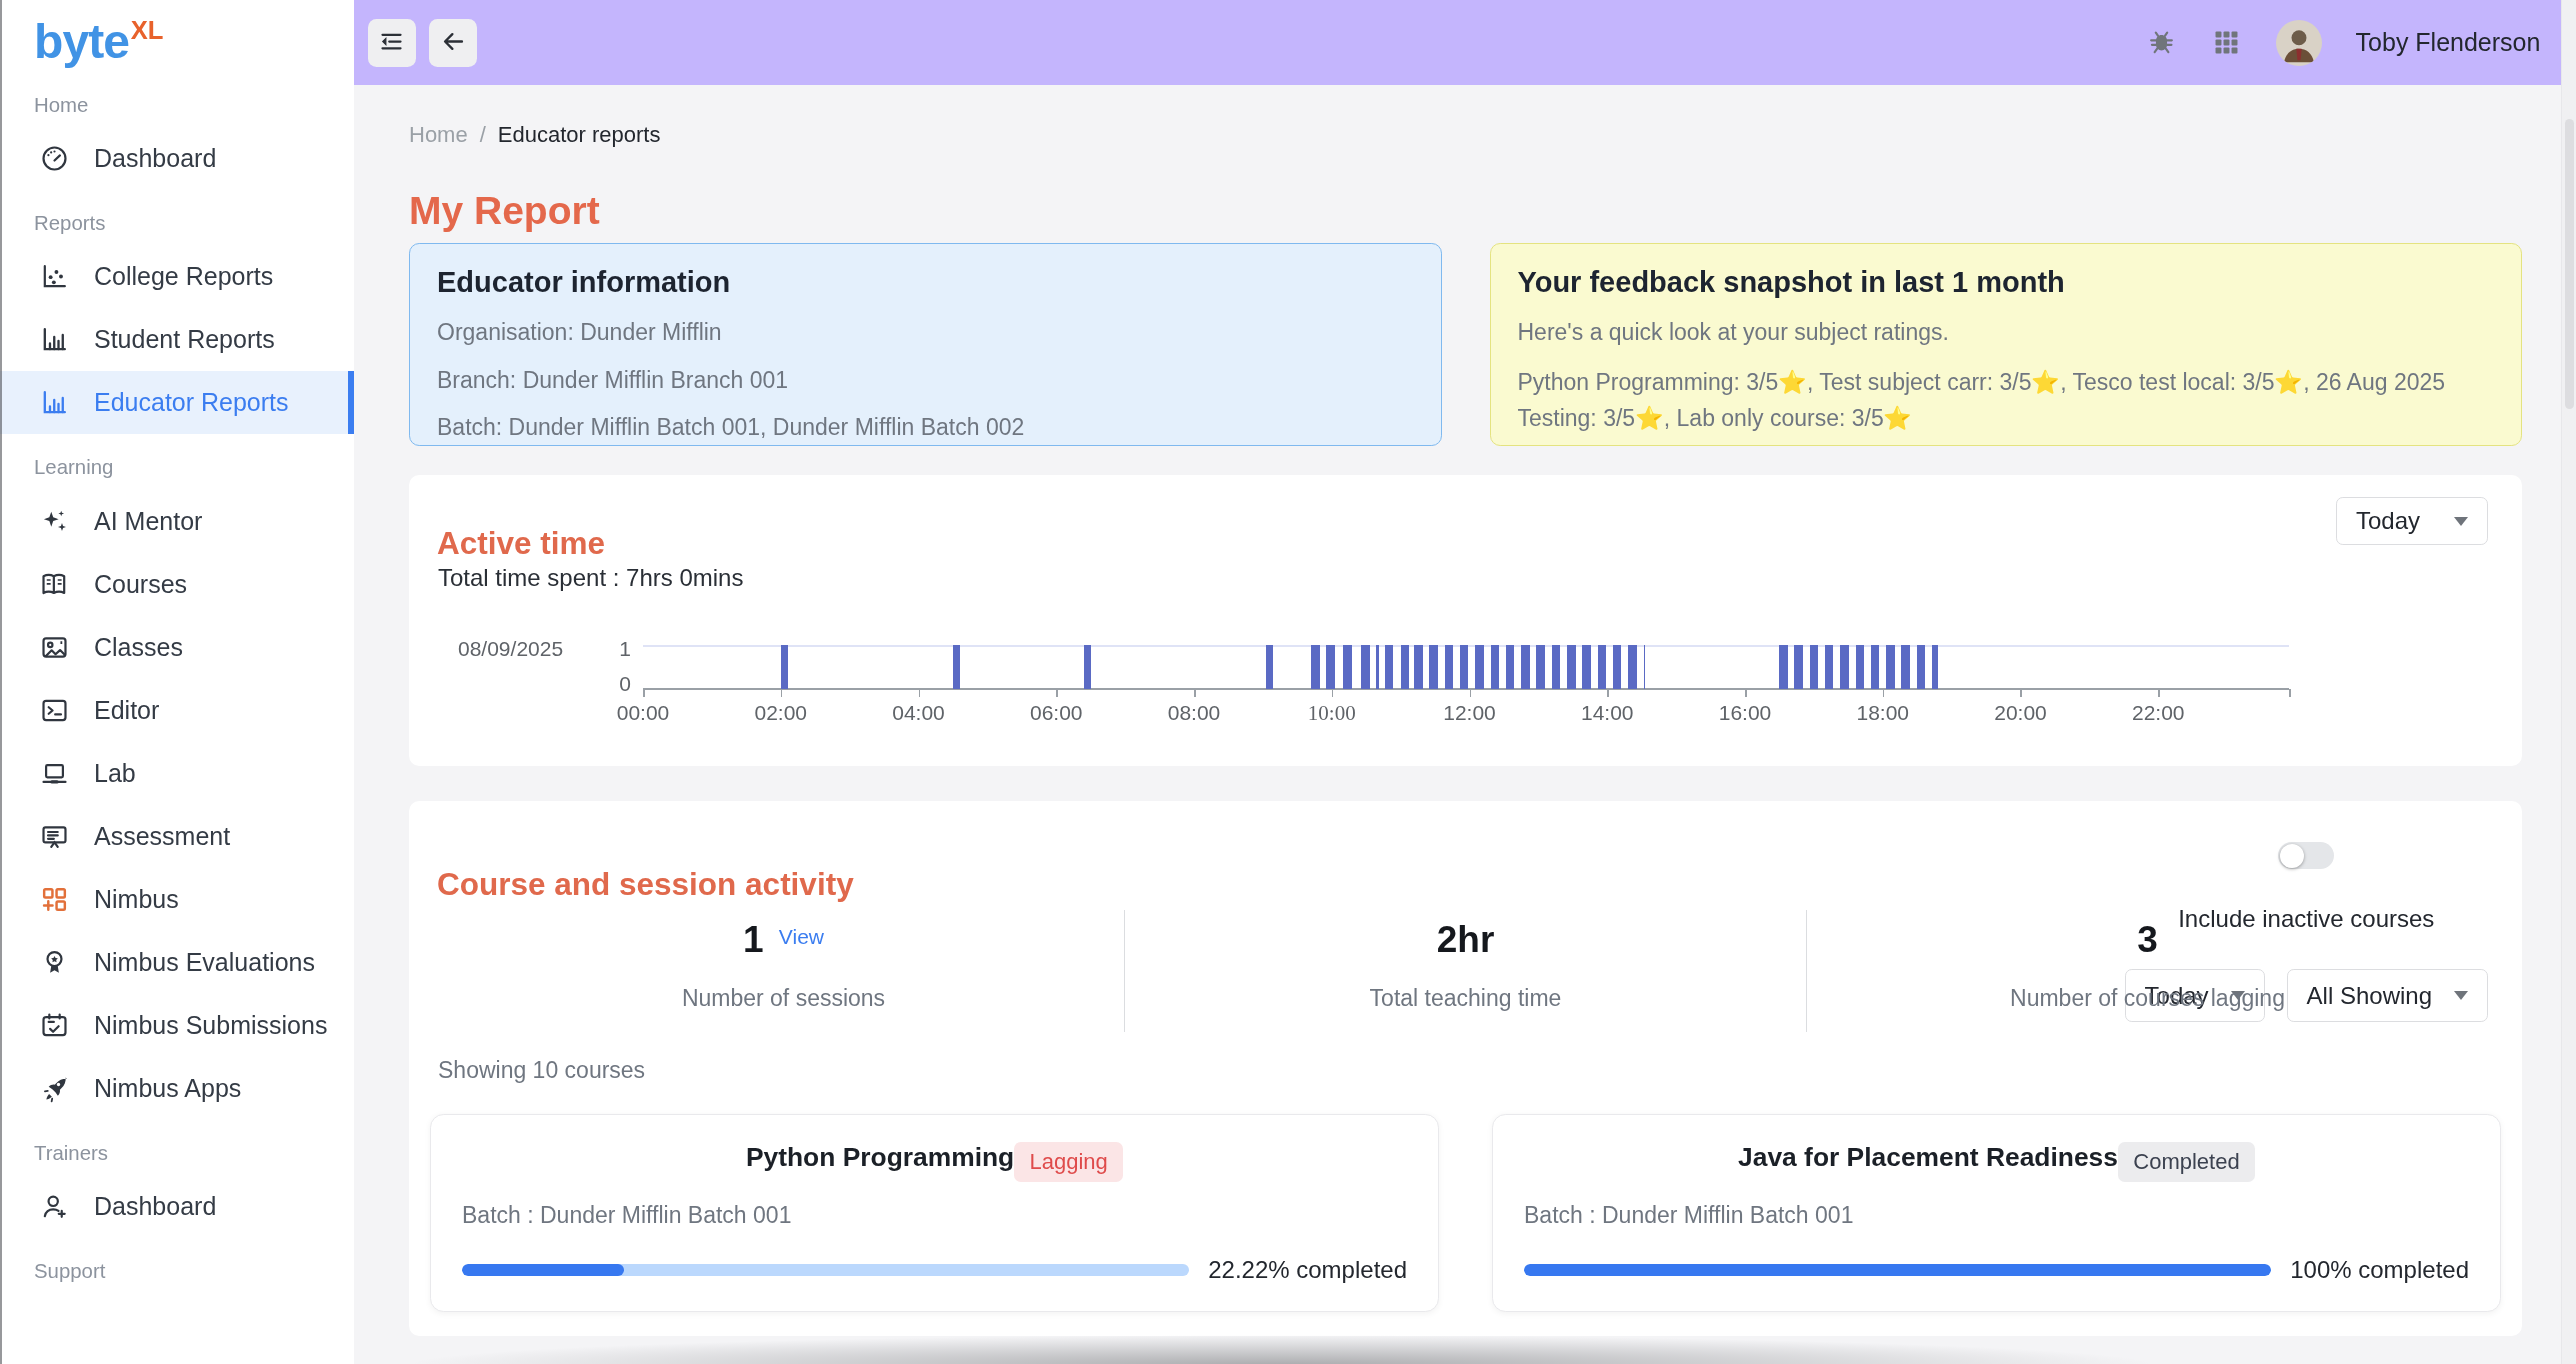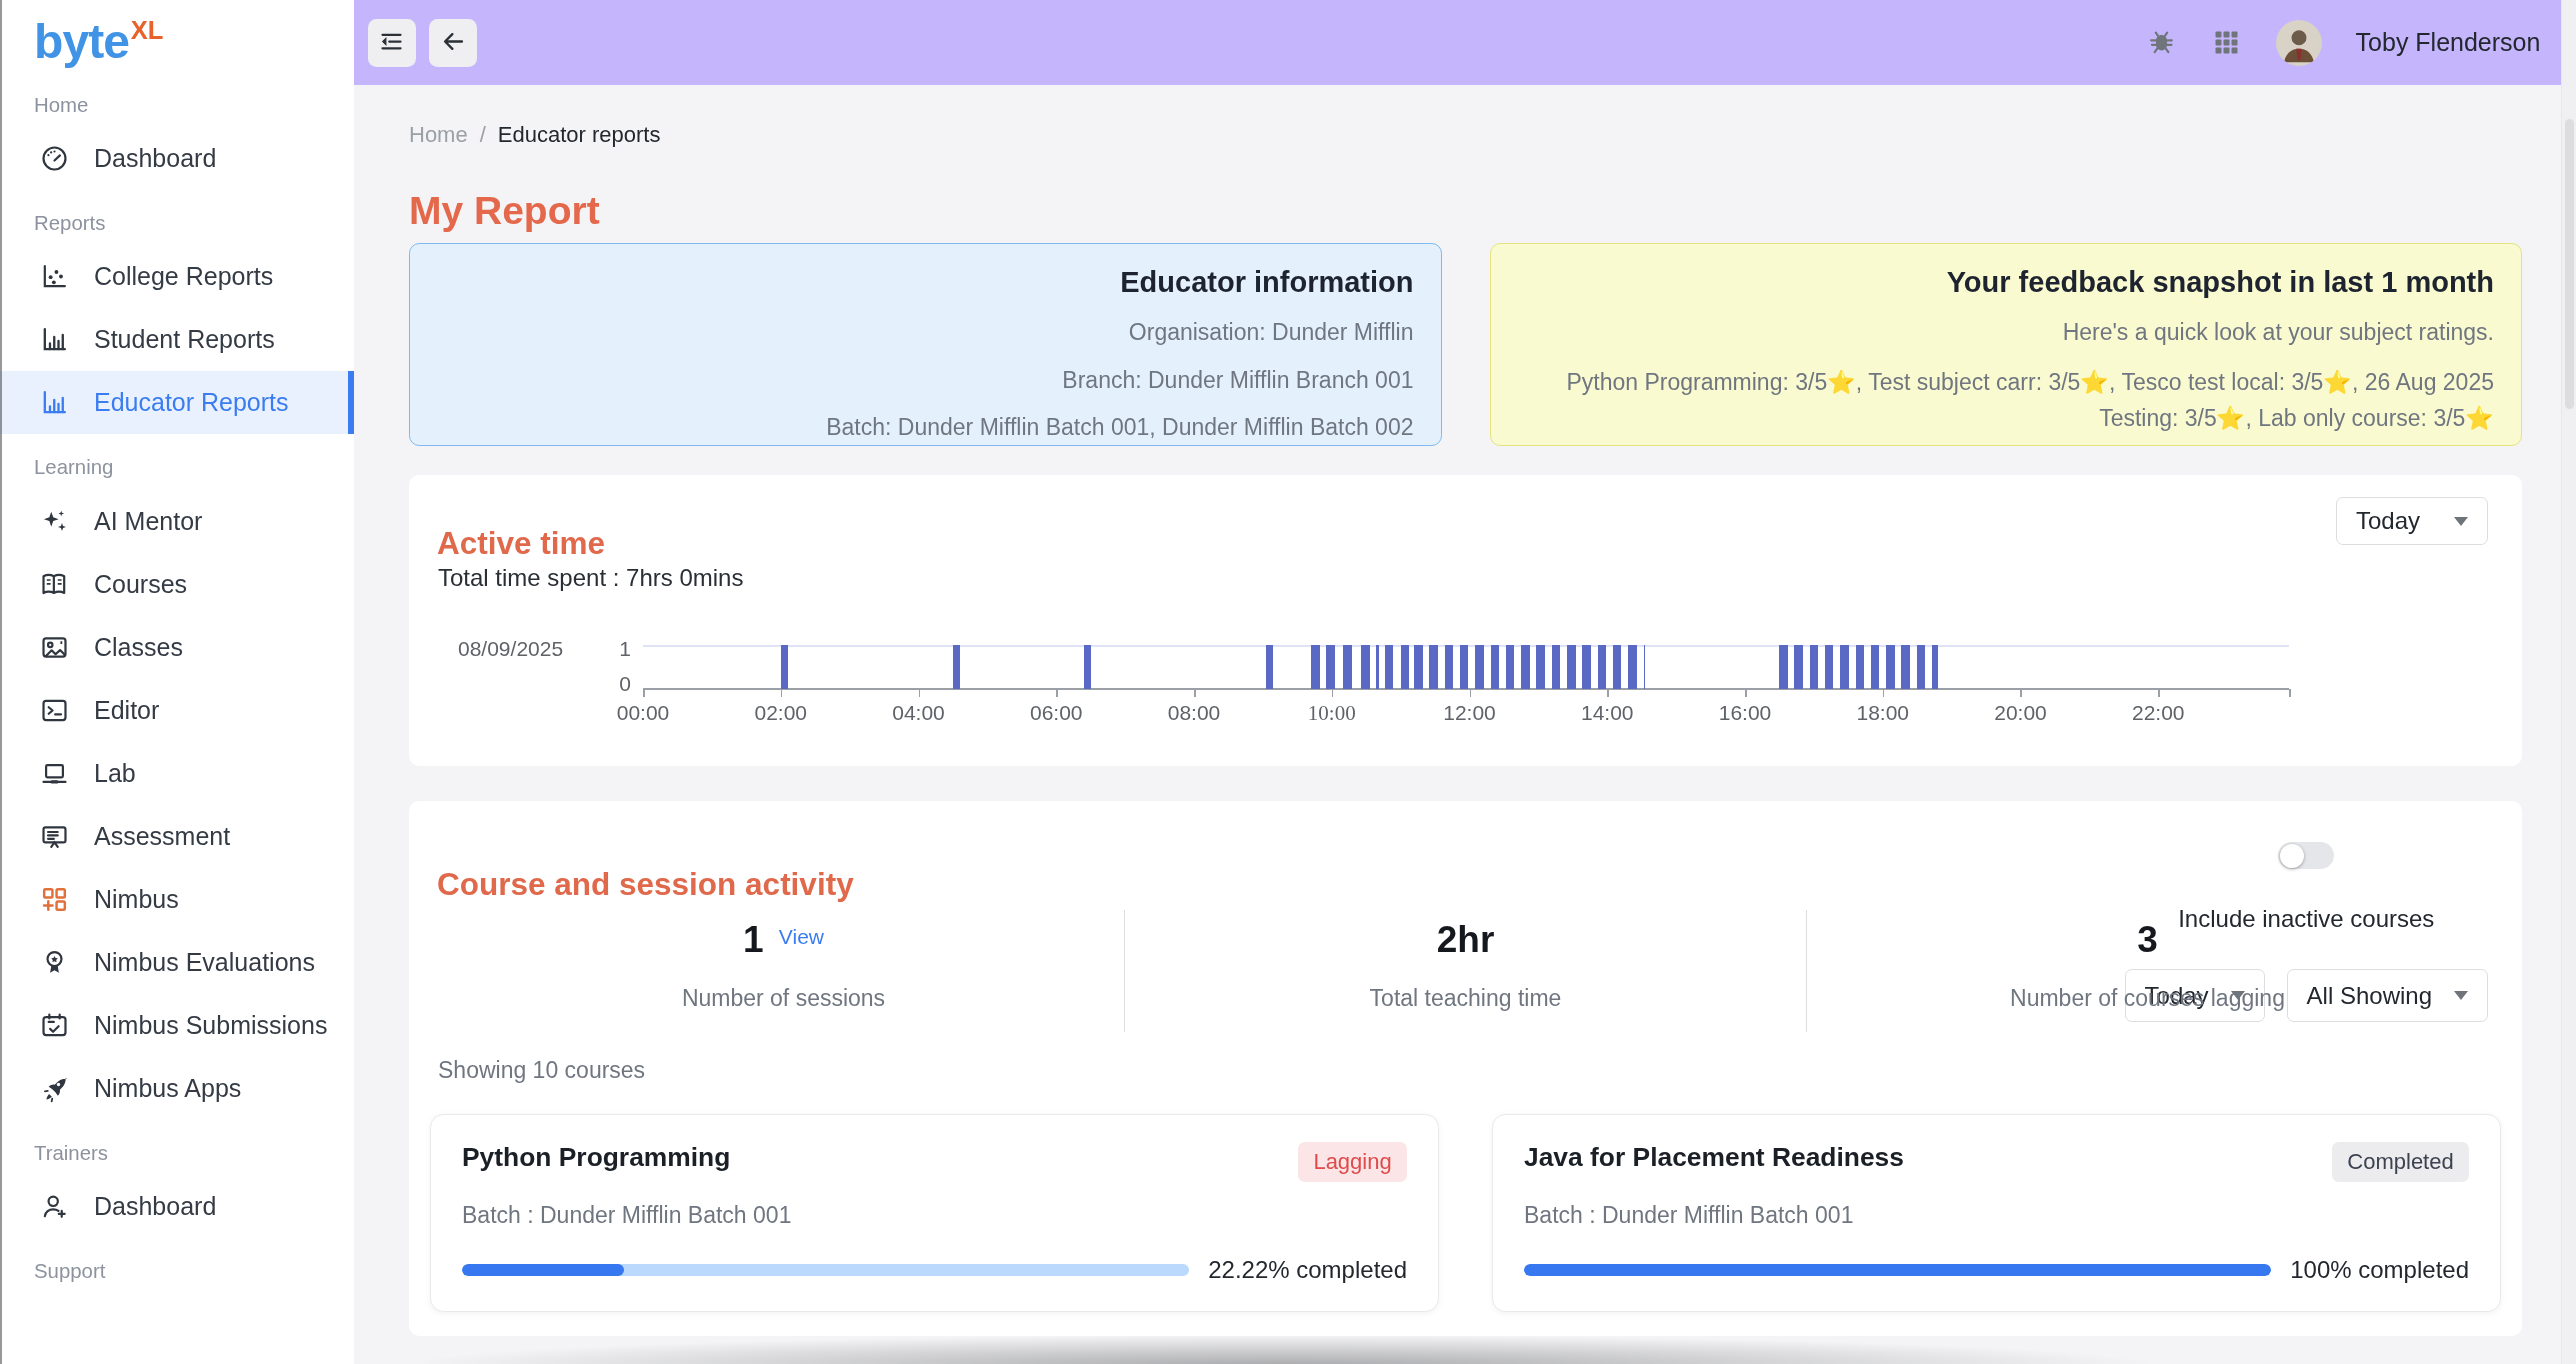--- a/index.html
+++ b/index.html
@@ -34,21 +34,21 @@
   .user-name{font-size:25px;color:#23272e;font-weight:500;cursor:pointer;}
 
   
   .content{position:absolute;left:354px;top:85px;right:13.6px;bottom:0;background:#F4F4F6;}
   .breadcrumb{position:absolute;left:55px;top:37px;display:flex;gap:12px;font-size:22px;}
   .bc-link{color:#9AA0A6;cursor:pointer;}
   .bc-sep{color:#9AA0A6;}
   .bc-current{color:#23272e;}
   .page-title{position:absolute;left:55px;top:78px;font-size:39px;font-weight:700;color:#E4684B;}
 
-  .info-row{position:absolute;left:55px;top:158px;width:2113px;display:flex;gap:48px;text-align:right;}
+  .info-row{position:absolute;left:55px;top:158px;width:2113px;display:flex;gap:48px;}
   .info-card{flex:1;height:203px;border-radius:10.2px;box-sizing:border-box;padding:22px 27px;}
   .card-blue{background:#E4F0FC;border:1.7px solid #7FB9EF;}
   .card-yellow{background:#FAFAD0;border:1.7px solid #E4E380;}
   .card-title{font-size:29px;font-weight:700;color:#1d2430;}
   .card-line{font-size:23px;color:#6F7680;margin-top:20.4px;}
   .ratings{font-size:23px;color:#6F7680;margin-top:19px;line-height:1.55;}
 
   .panel{position:absolute;left:55px;background:#fff;border-radius:10.2px;}
   .active-card{top:390px;width:2113px;height:291px;}
   .course-panel{top:716px;width:2113px;height:535px;}
@@ -87,21 +87,21 @@
   .stat + .stat{border-left:1.7px solid #DBDDE0;}
   .stat-value-row{display:flex;justify-content:center;align-items:flex-start;gap:15.3px;}
   .stat-value{font-size:37px;font-weight:700;color:#15181d;line-height:1.15;}
   .view-link{font-size:21px;color:#3B7DF0;margin-top:6.8px;cursor:pointer;}
   .stat-label{font-size:23px;color:#6F7680;margin-top:24px;}
 
   .showing{position:absolute;left:29px;top:256px;font-size:23px;color:#6F7680;}
   .courses{position:absolute;left:21px;right:21px;top:313px;display:flex;gap:53px;}
   .course{flex:1;height:198px;background:#fff;border:1.7px solid #E9E9EC;border-radius:13.6px;
           box-shadow:0 1.7px 6.8px rgba(0,0,0,.05);padding:27px 31px;box-sizing:border-box;position:relative;cursor:pointer;}
-  .course-head{display:flex;justify-content:space-between;align-items:flex-start;}
+  .course-head{display:flex;justify-content:center;align-items:flex-start;}
   .course-name{font-size:26.4px;font-weight:700;color:#1b2027;}
   .badge{font-size:22px;padding:6.8px 15.3px;border-radius:6.8px;flex:none;}
   .badge.lagging{background:#FBE5E6;color:#DF4B4B;}
   .badge.completed{background:#ECECEE;color:#3C4250;}
   .course-batch{font-size:23px;color:#6F7680;margin-top:20.4px;}
   .progress-row{position:absolute;left:31px;right:31px;bottom:27px;display:flex;align-items:center;gap:19px;}
   .track{flex:1;height:12.8px;border-radius:6.8px;background:#BBD8FD;position:relative;overflow:hidden;}
   .fill{position:absolute;left:0;top:0;height:100%;border-radius:6.8px;background:#3778F0;}
   .progress-label{font-size:24px;color:#23272e;white-space:nowrap;}
 

